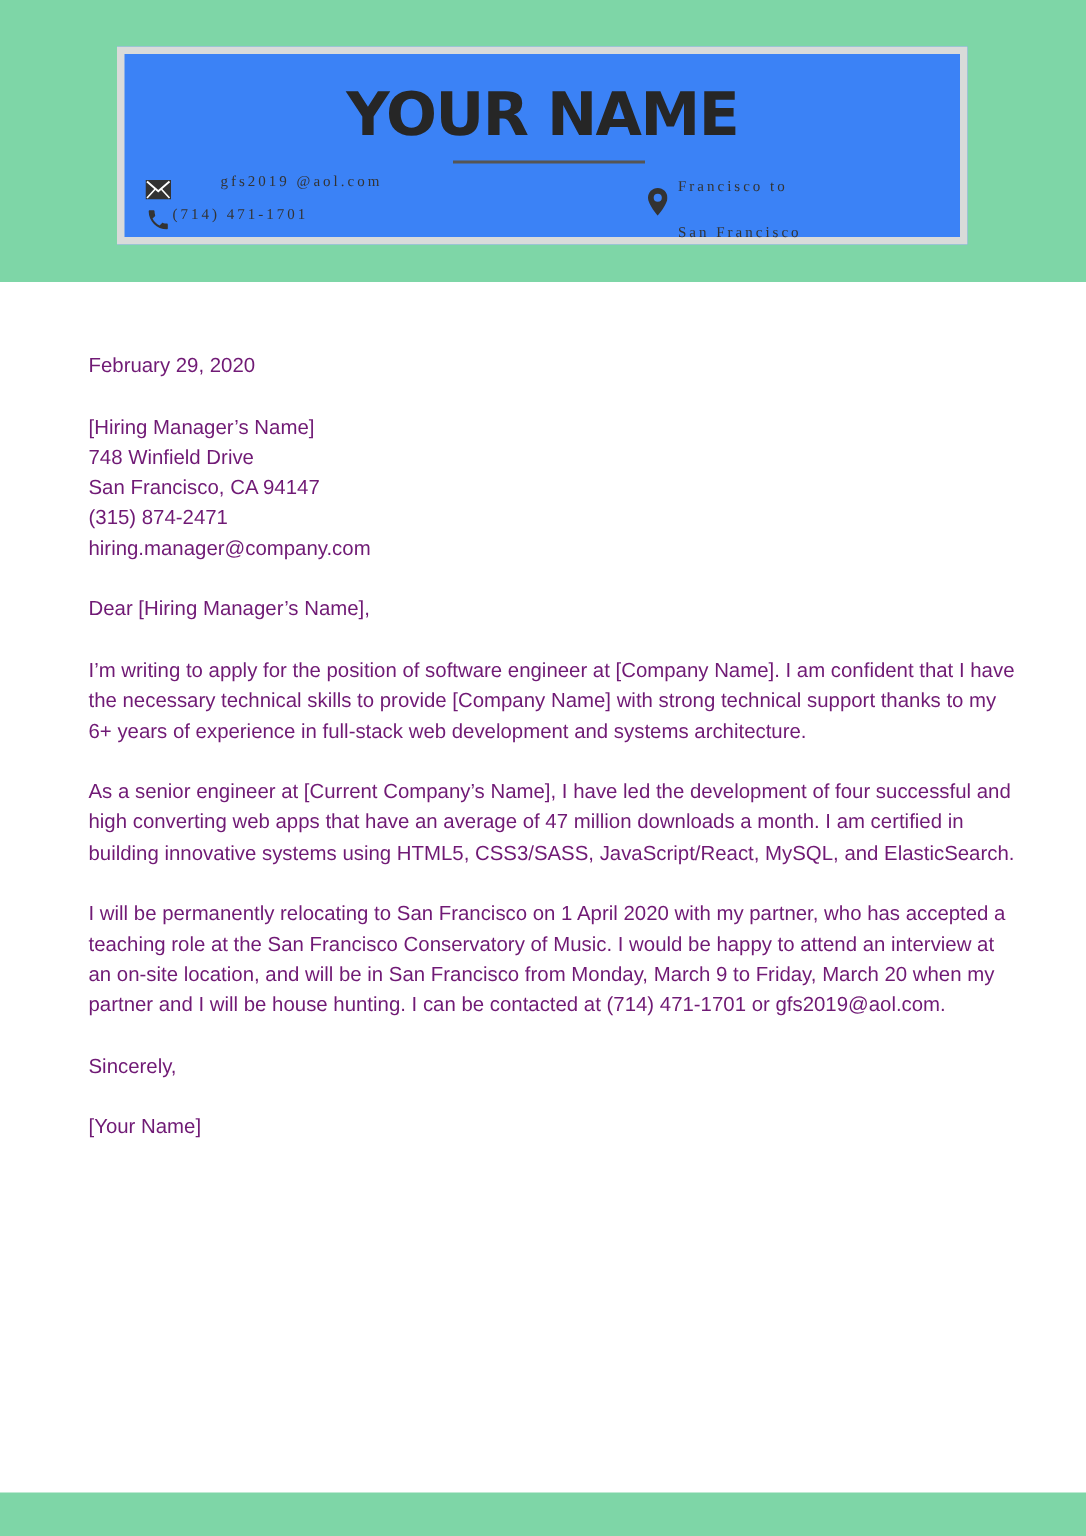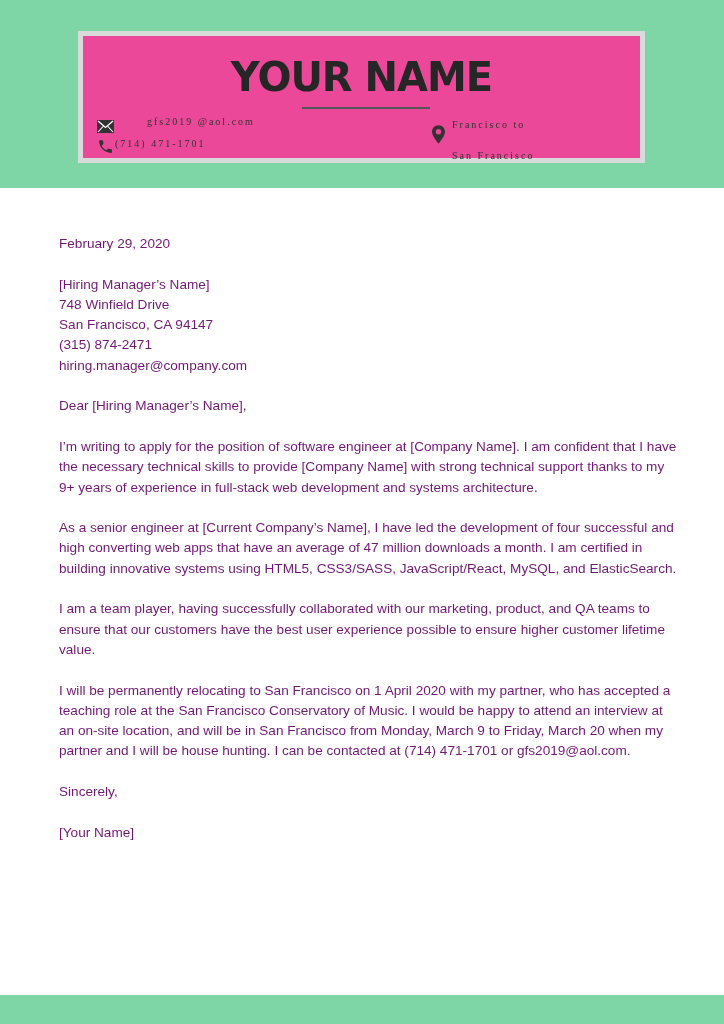--- a/index.html
+++ b/index.html
@@ -1,19 +1,19 @@
 <!DOCTYPE html>
 <html><head>
 <meta charset="utf-8">
 <style>
   html, body { margin: 0; padding: 0; }
   body { width: 724px; height: 1024px; position: relative; background: #ffffff; overflow: hidden; font-family: "Liberation Sans", sans-serif; }
   .top-band { position: absolute; left: 0; top: 0; width: 724px; height: 188px; background: #7ed6a7; }
   .bottom-band { position: absolute; left: 0; top: 995px; width: 724px; height: 29px; background: #7ed6a7; }
-  .name-box { position: absolute; left: 78px; top: 31px; width: 557px; height: 122px; background: #ec4899; border: 5px solid #d9dbda; }
+  .name-box { position: absolute; left: 78px; top: 31px; width: 557px; height: 122px; background: #3b82f6; border: 5px solid #d9dbda; }
   .name { position: absolute; left: 0; width: 100%; top: 18px; text-align: center; font-family: "DejaVu Sans", sans-serif; font-weight: bold; font-size: 40px; letter-spacing: -1px; color: #262626; }
   .rule { position: absolute; left: 219px; top: 71px; width: 128px; height: 2px; background: #555; }
   .contact { position: absolute; font-family: Liberation Serif, serif; font-size: 10px; letter-spacing: 2px; color: #333; }
   .icon { position: absolute; }
   .letter { position: absolute; left: 59px; top: 234px; width: 620px; font-family: "Liberation Sans", sans-serif; font-size: 13.6px; line-height: 20.3px; color: #701a75; }
   .letter p { margin: 0 0 20.3px 0; }
   .letter .line { display: block; }
 </style>
 </head>
 <body>
@@ -46,21 +46,20 @@
 <div class="letter">
   <p>February 29, 2020</p>
   <p>
     <span class="line">[Hiring Manager’s Name]</span>
     <span class="line">748 Winfield Drive</span>
     <span class="line">San Francisco, CA 94147</span>
     <span class="line">(315) 874-2471</span>
     <span class="line">hiring.manager@company.com</span>
   </p>
   <p>Dear [Hiring Manager’s Name],</p>
-  <p>I’m writing to apply for the position of software engineer at [Company Name]. I am confident that I have the necessary technical skills to provide [Company Name] with strong technical support thanks to my 9+ years of experience in full-stack web development and systems architecture.</p>
+  <p>I’m writing to apply for the position of software engineer at [Company Name]. I am confident that I have the necessary technical skills to provide [Company Name] with strong technical support thanks to my 6+ years of experience in full-stack web development and systems architecture.</p>
   <p>As a senior engineer at [Current Company’s Name], I have led the development of four successful and high converting web apps that have an average of 47 million downloads a month. I am certified in building innovative systems using HTML5, CSS3/SASS, JavaScript/React, MySQL, and ElasticSearch.</p>
-  <p>I am a team player, having successfully collaborated with our marketing, product, and QA teams to ensure that our customers have the best user experience possible to ensure higher customer lifetime value.</p>
   <p>I will be permanently relocating to San Francisco on 1 April 2020 with my partner, who has accepted a teaching role at the San Francisco Conservatory of Music. I would be happy to attend an interview at an on-site location, and will be in San Francisco from Monday, March 9 to Friday, March 20 when my partner and I will be house hunting. I can be contacted at (714) 471-1701 or gfs2019@aol.com.</p>
   <p>Sincerely,</p>
   <p>[Your Name]</p>
 </div>
 
 <div class="bottom-band"></div>
 
 </body></html>

